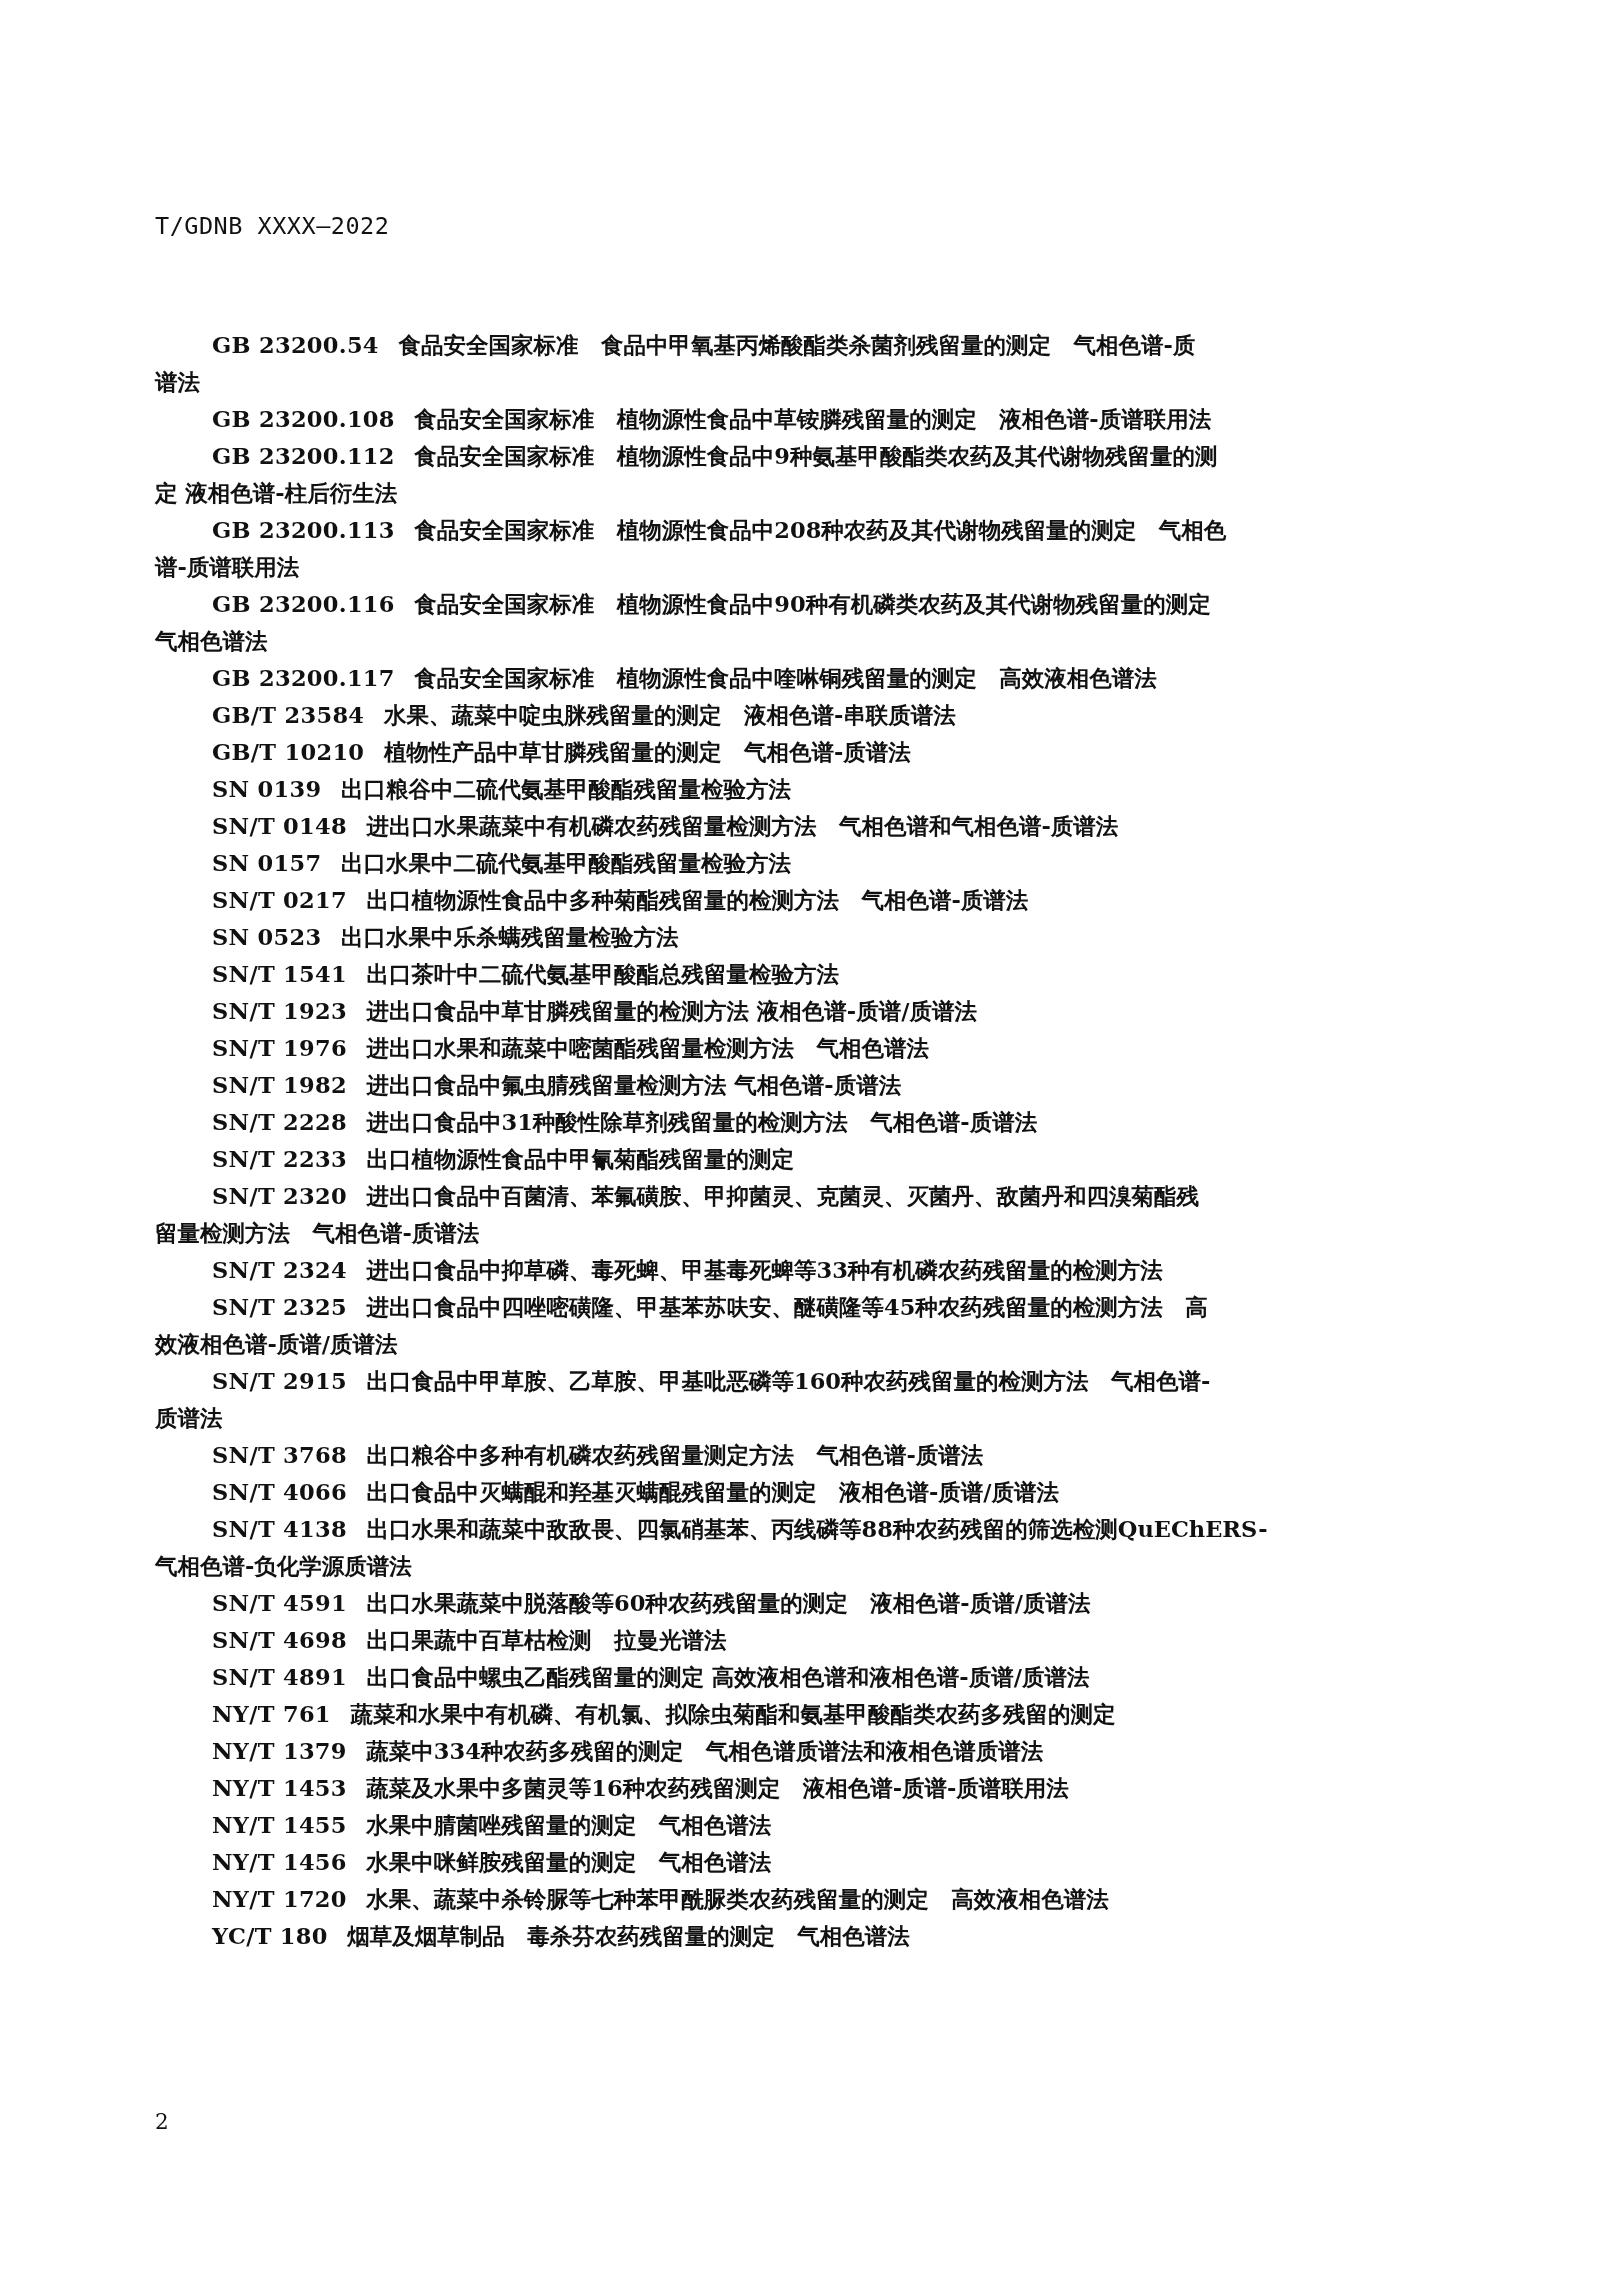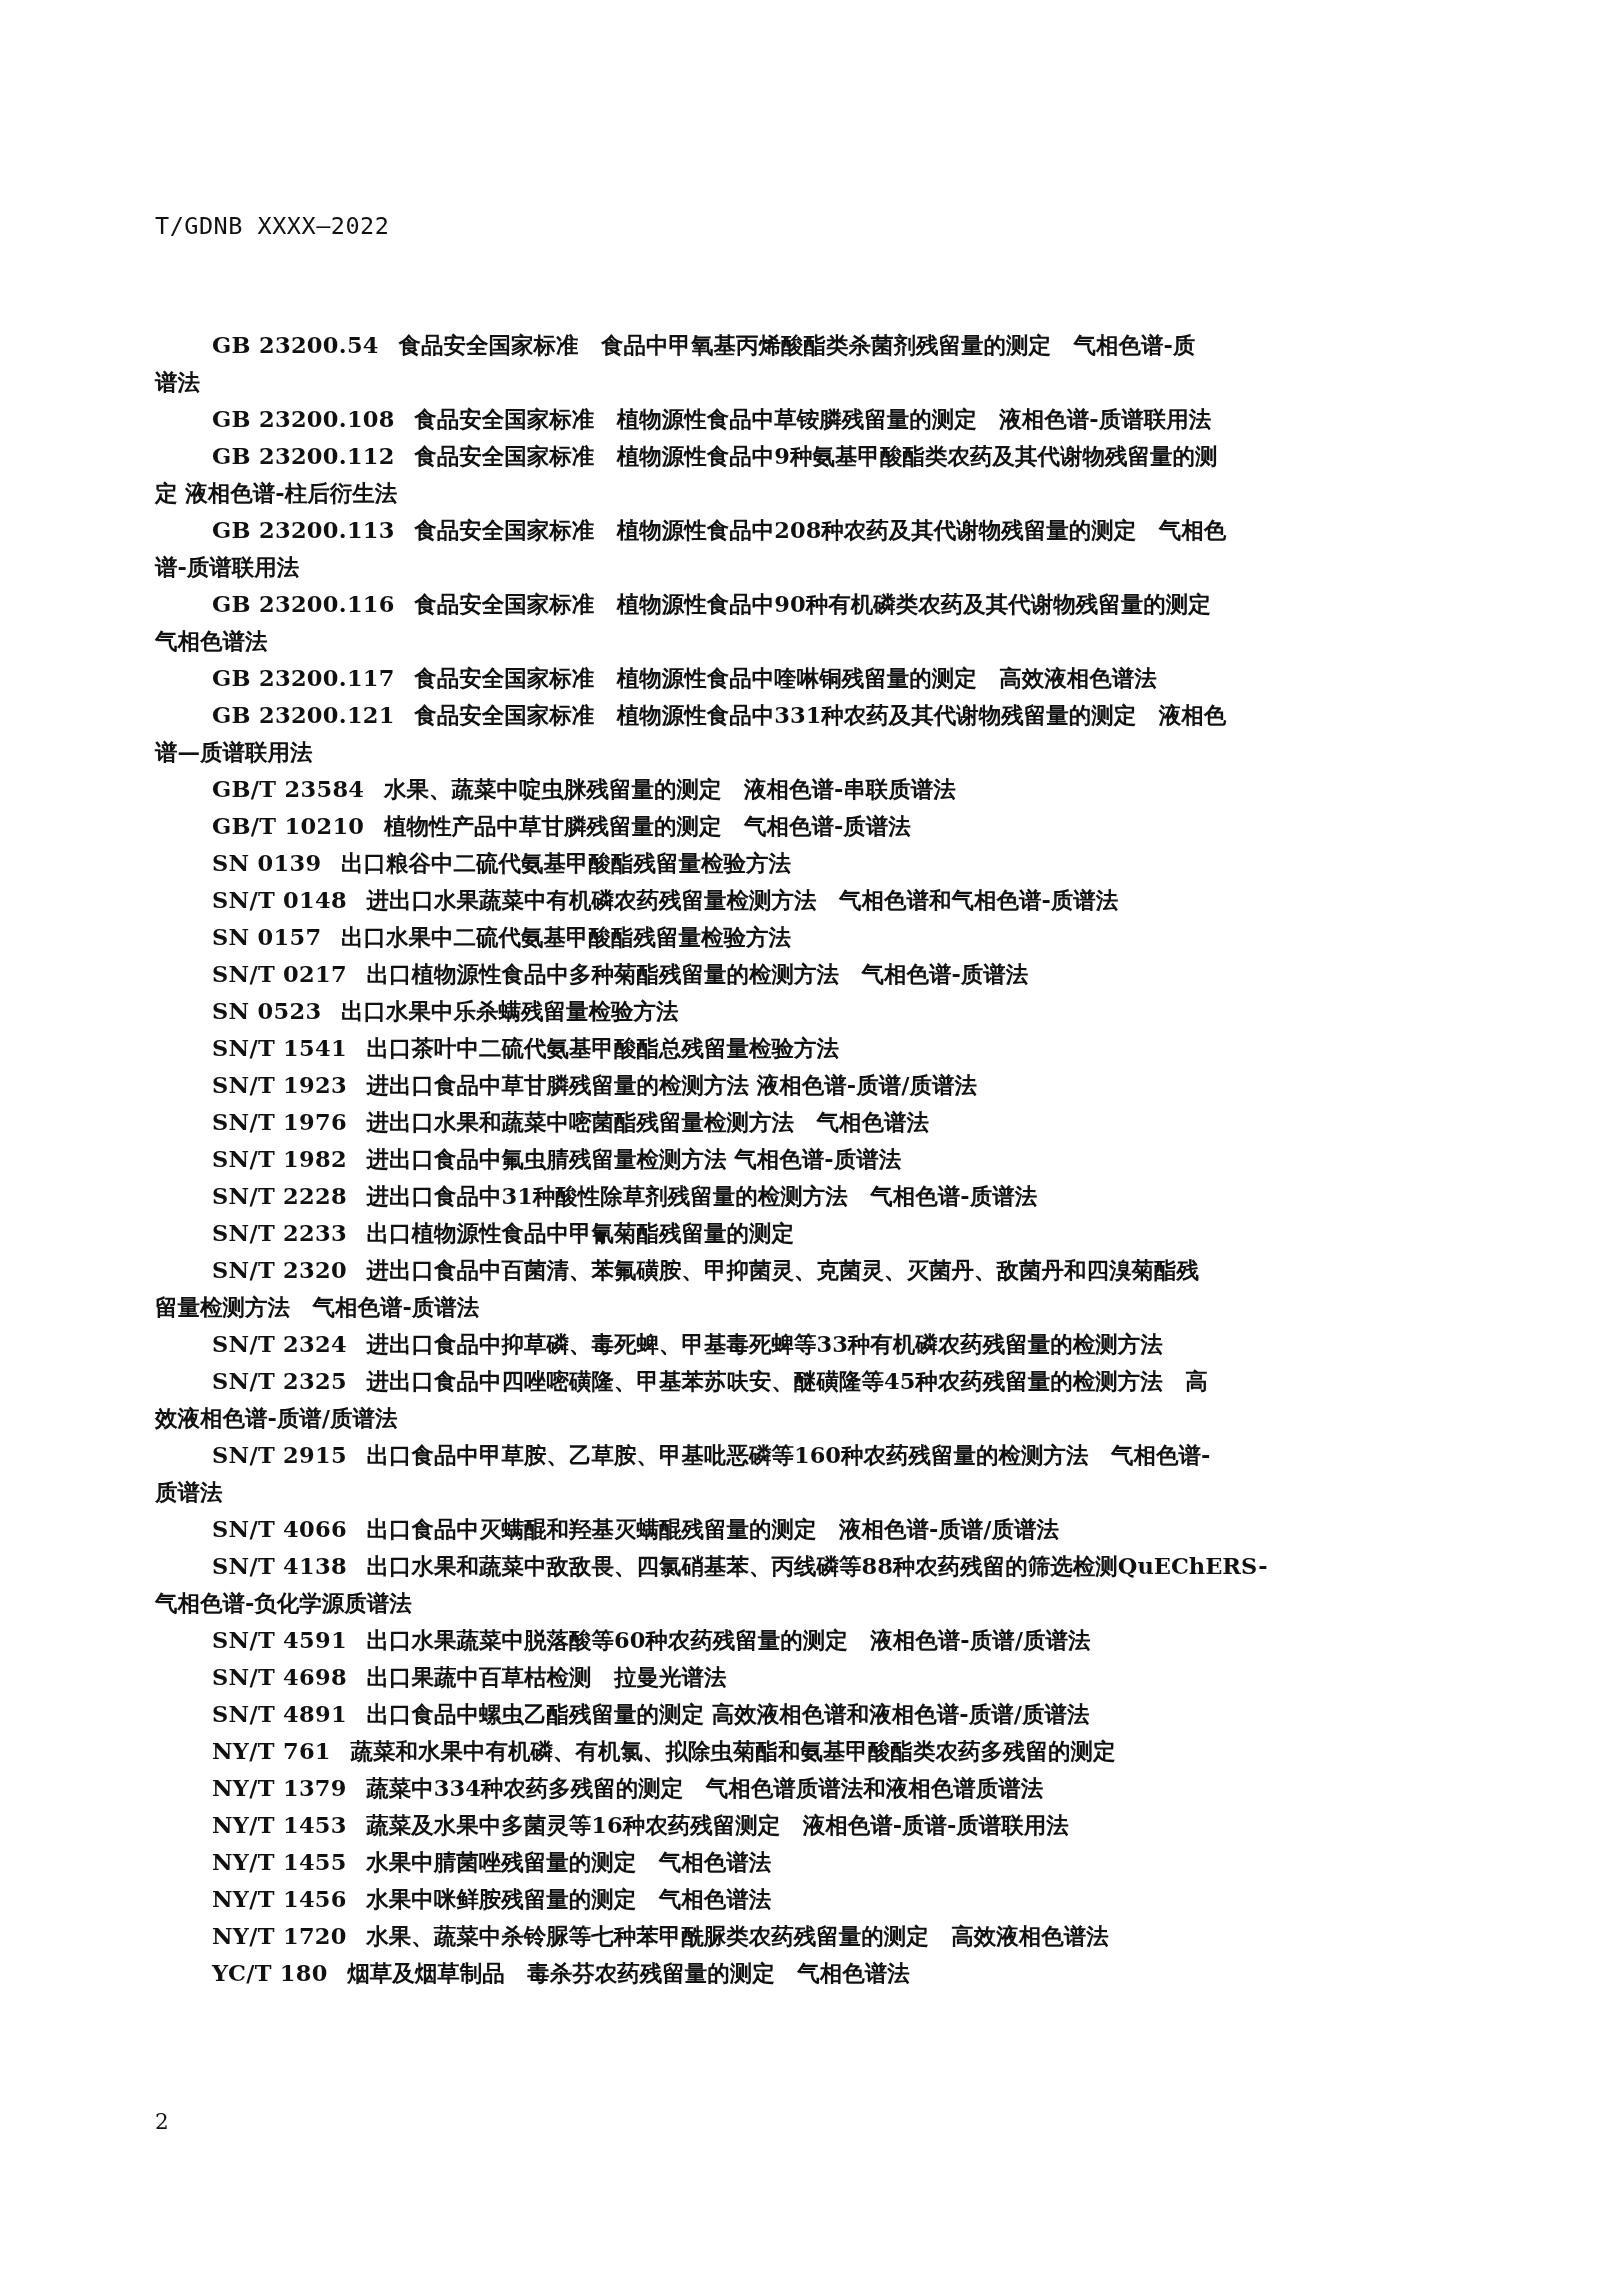--- a/index.html
+++ b/index.html
@@ -38,24 +38,20 @@
       <div class="ref">
         <div class="line first"><span class="code">GB 23200.113</span><span class="gap"></span><span>食品安全国家标准　植物源性食品中208种农药及其代谢物残留量的测定　气相色</span></div>
         <div class="line"><span>谱-质谱联用法</span></div>
       </div>
       <div class="ref">
         <div class="line first"><span class="code">GB 23200.116</span><span class="gap"></span><span>食品安全国家标准　植物源性食品中90种有机磷类农药及其代谢物残留量的测定</span></div>
         <div class="line"><span>气相色谱法</span></div>
       </div>
       <div class="ref">
         <div class="line first"><span class="code">GB 23200.117</span><span class="gap"></span><span>食品安全国家标准　植物源性食品中喹啉铜残留量的测定　高效液相色谱法</span></div>
-      </div>
-      <div class="ref">
-        <div class="line first"><span class="code">GB 23200.121</span><span class="gap"></span><span>食品安全国家标准　植物源性食品中331种农药及其代谢物残留量的测定　液相色</span></div>
-        <div class="line"><span>谱—质谱联用法</span></div>
       </div>
       <div class="ref">
         <div class="line first"><span class="code">GB/T 23584</span><span class="gap"></span><span>水果、蔬菜中啶虫脒残留量的测定　液相色谱-串联质谱法</span></div>
       </div>
       <div class="ref">
         <div class="line first"><span class="code">GB/T 10210</span><span class="gap"></span><span>植物性产品中草甘膦残留量的测定　气相色谱-质谱法</span></div>
       </div>
       <div class="ref">
         <div class="line first"><span class="code">SN 0139</span><span class="gap"></span><span>出口粮谷中二硫代氨基甲酸酯残留量检验方法</span></div>
       </div>
@@ -98,20 +94,23 @@
       </div>
       <div class="ref">
         <div class="line first"><span class="code">SN/T 2325</span><span class="gap"></span><span>进出口食品中四唑嘧磺隆、甲基苯苏呋安、醚磺隆等45种农药残留量的检测方法　高</span></div>
         <div class="line"><span>效液相色谱-质谱/质谱法</span></div>
       </div>
       <div class="ref">
         <div class="line first"><span class="code">SN/T 2915</span><span class="gap"></span><span>出口食品中甲草胺、乙草胺、甲基吡恶磷等160种农药残留量的检测方法　气相色谱-</span></div>
         <div class="line"><span>质谱法</span></div>
       </div>
       <div class="ref">
+        <div class="line first"><span class="code">SN/T 3768</span><span class="gap"></span><span>出口粮谷中多种有机磷农药残留量测定方法　气相色谱-质谱法</span></div>
+      </div>
+      <div class="ref">
         <div class="line first"><span class="code">SN/T 4066</span><span class="gap"></span><span>出口食品中灭螨醌和羟基灭螨醌残留量的测定　液相色谱-质谱/质谱法</span></div>
       </div>
       <div class="ref">
         <div class="line first"><span class="code">SN/T 4138</span><span class="gap"></span><span>出口水果和蔬菜中敌敌畏、四氯硝基苯、丙线磷等88种农药残留的筛选检测QuEChERS-</span></div>
         <div class="line"><span>气相色谱-负化学源质谱法</span></div>
       </div>
       <div class="ref">
         <div class="line first"><span class="code">SN/T 4591</span><span class="gap"></span><span>出口水果蔬菜中脱落酸等60种农药残留量的测定　液相色谱-质谱/质谱法</span></div>
       </div>
       <div class="ref">

